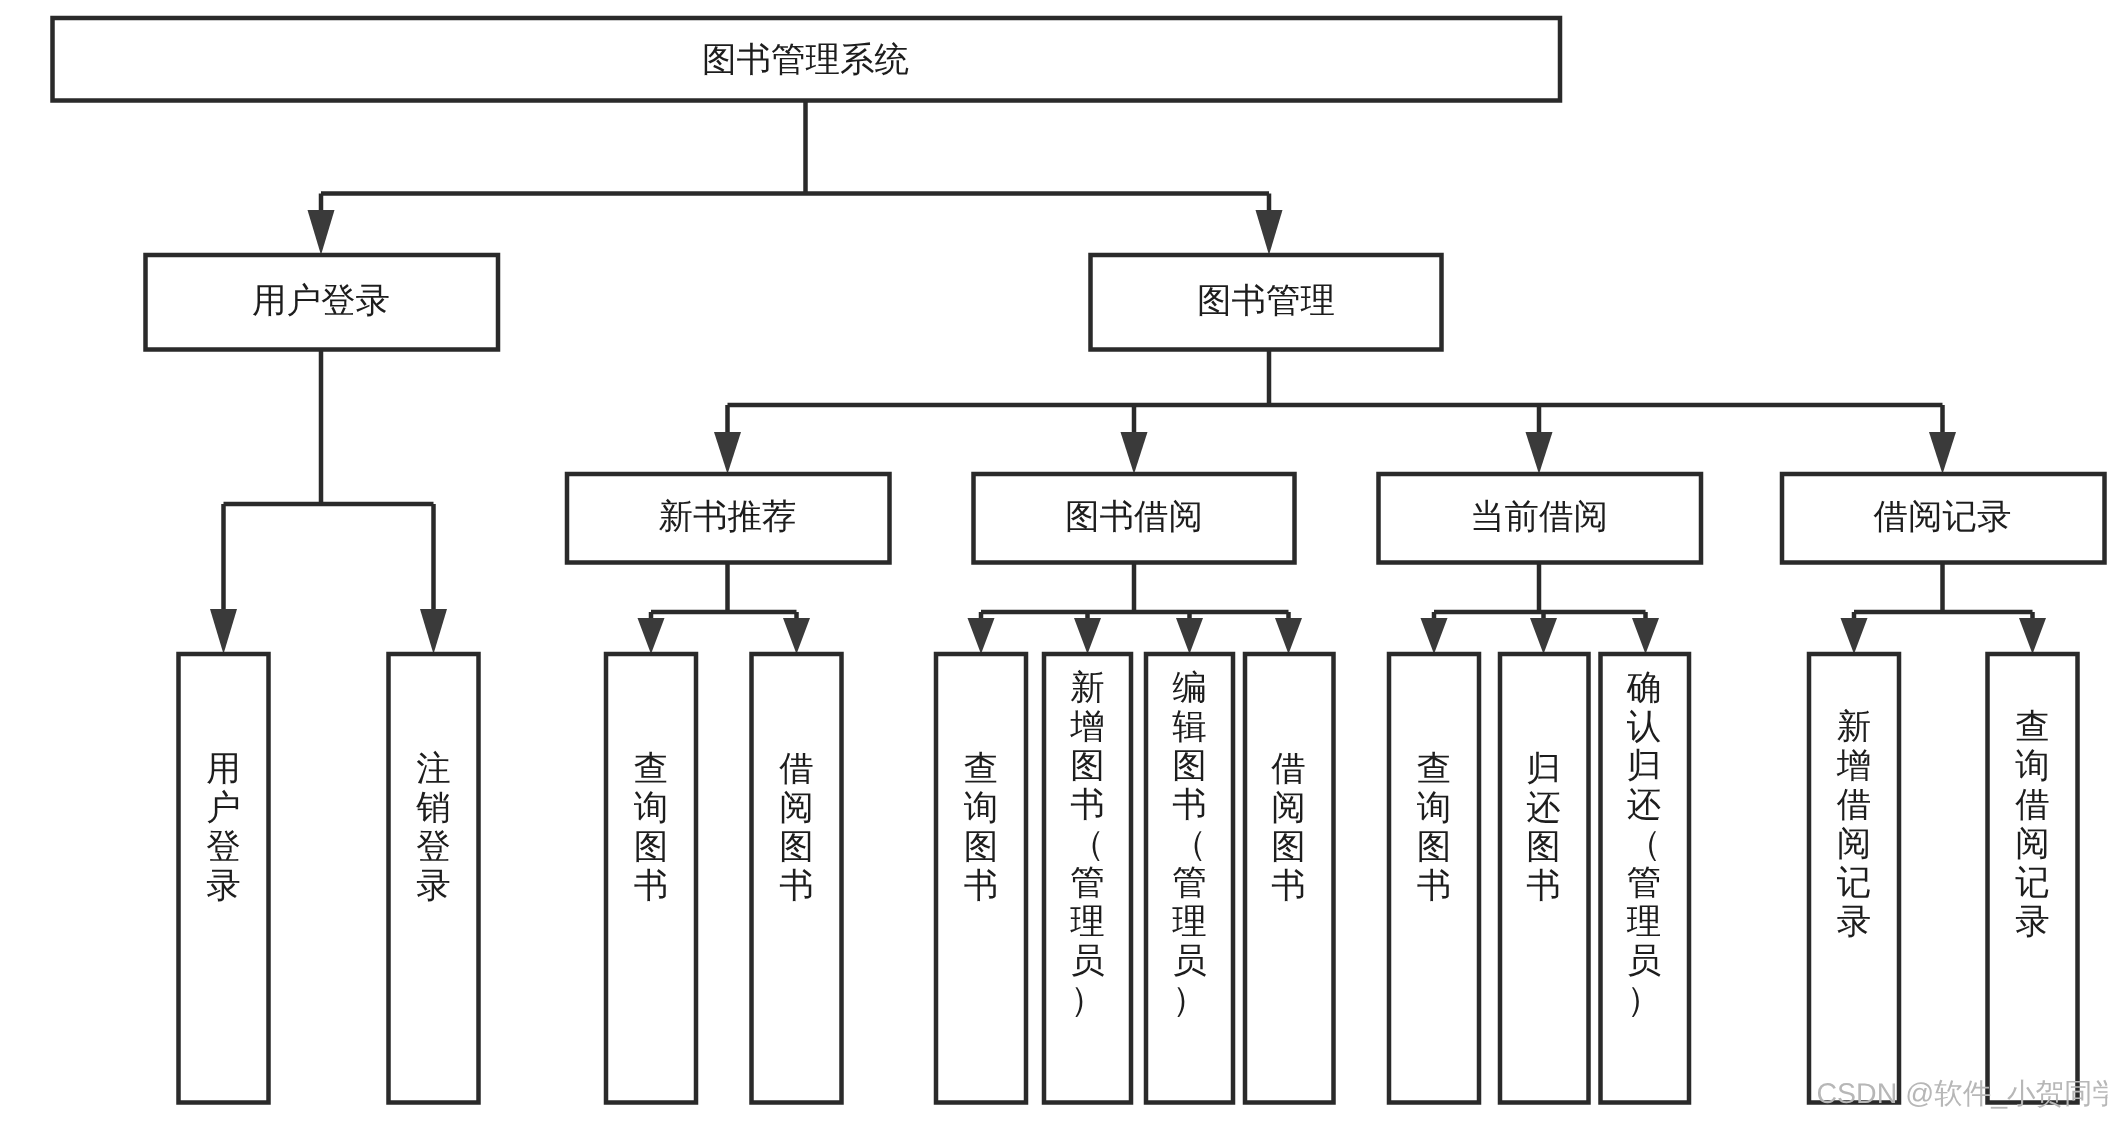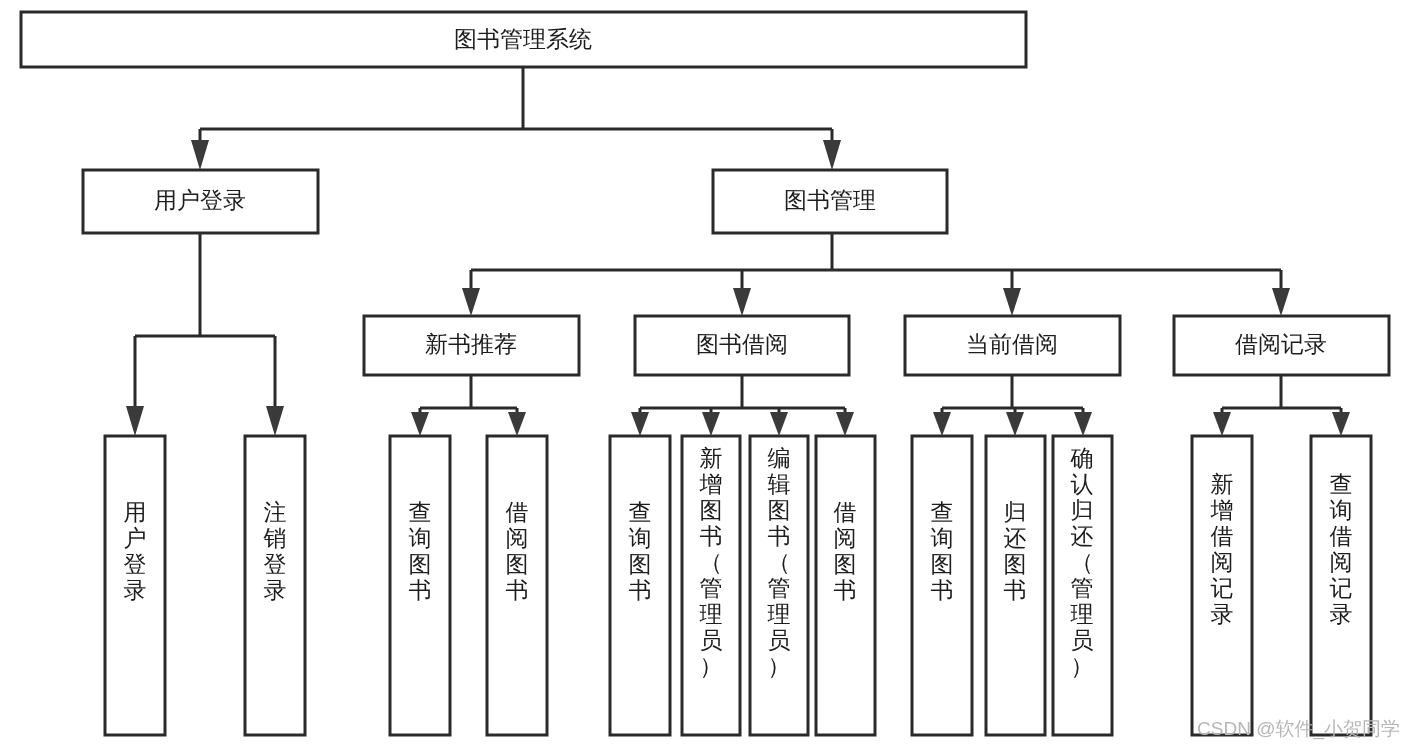--- a/index.html
+++ b/index.html
@@ -9,21 +9,21 @@
   }
   body {
     width: 1405px;
     height: 747px;
     font-family: "Liberation Sans", "DejaVu Sans", sans-serif;
     overflow: hidden;
     position: relative;
   }
   #diagram-root {
     position: absolute;
-    top: 0; left: 2px;
+    top: 0; left: 16px;
     width: 1168px;
     height: 747px;
   }
   svg.flow {
     display: block;
     width: 1405px;
     height: 747px;
   }
   .node-box {
     fill: #ffffff;

